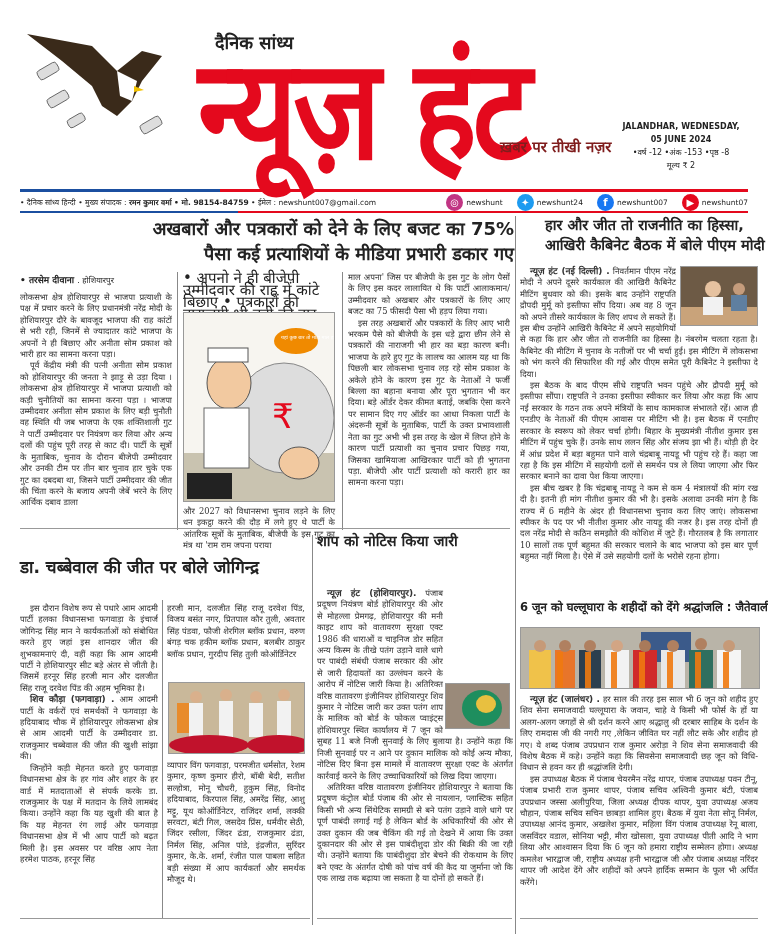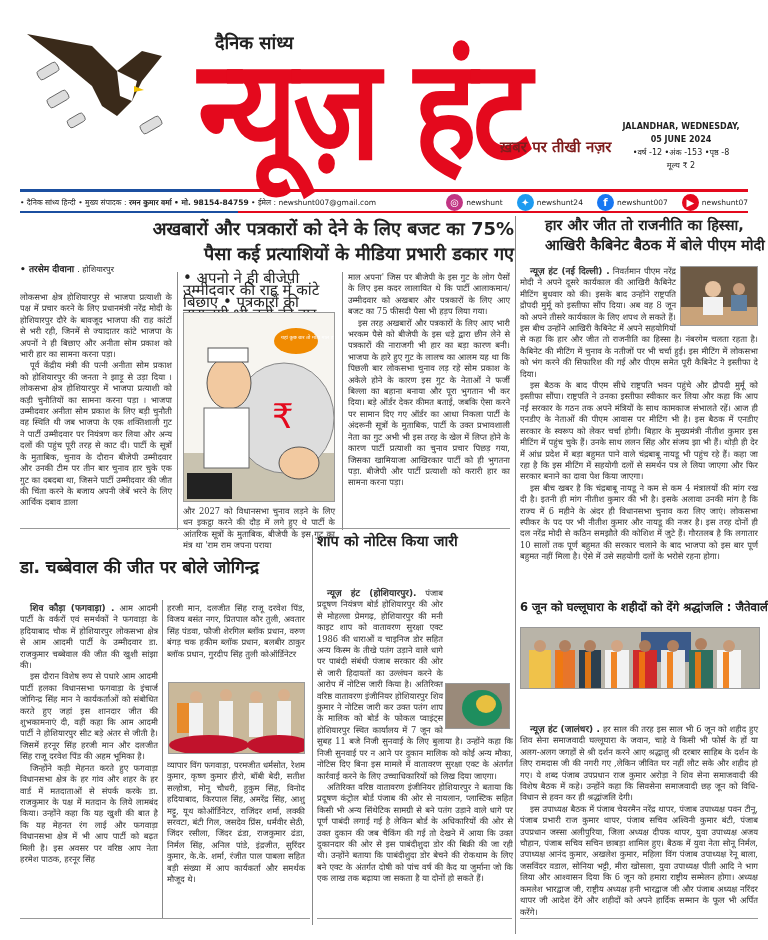--- a/index.html
+++ b/index.html
@@ -85,21 +85,21 @@
     <span>newshunt07</span>
   </span>
 </div>
 <div class="rule-bottom"></div>
 
 <div class="abs hl" style="left:14px; top:216px; width:500px; text-align:right; font-size:18px; line-height:25px;">
   <div>अखबारों और पत्रकारों को देने के लिए बजट का 75%</div>
   <div>पैसा कई प्रत्याशियों के मीडिया प्रभारी डकार गए</div>
 </div>
 
-<div class="abs byline" style="left:20px; top:262px;">
+<div class="abs byline" style="left:20px; top:273px;">
   <span>• तरसेम दीवाना</span>
   <span class="loc">. होशियारपुर</span>
 </div>
 
 <div class="abs body-text" style="left:20px; top:292px; width:152px;">
   <p style="text-indent:0">लोकसभा क्षेत्र होशियारपुर से भाजपा प्रत्याशी के पक्ष में प्रचार करने के लिए प्रधानमंत्री नरेंद्र मोदी के होशियारपुर दौरे के बावजूद भाजपा की राह कांटों से भरी रही, जिनमें से ज्यादातर कांटे भाजपा के अपनों ने ही बिछाए और अनीता सोम प्रकाश को भारी हार का सामना करना पड़ा।</p>
   <p>पूर्व केंद्रीय मंत्री की पत्नी अनीता सोम प्रकाश को होशियारपुर की जनता ने झाड़ू से उड़ा दिया । लोकसभा क्षेत्र होशियारपुर में भाजपा प्रत्याशी को कड़ी चुनौतियों का सामना करना पड़ा । भाजपा उम्मीदवार अनीता सोम प्रकाश के लिए बड़ी चुनौती वह स्थिति थी जब भाजपा के एक शक्तिशाली गुट ने पार्टी उम्मीदवार पर नियंत्रण कर लिया और अन्य दलों की पहुंच पूरी तरह से काट दी। पार्टी के सूत्रों के मुताबिक, चुनाव के दौरान बीजेपी उम्मीदवार और उनकी टीम पर तीन बार चुनाव हार चुके एक गुट का दबदबा था, जिसने पार्टी उम्मीदवार की जीत की चिंता करने के बजाय अपनी जेबें भरने के लिए आर्थिक दबाव डाला</p>
 </div>
 
 <div class="abs" style="left:183px; top:272px; width:152px; font-family:'DejaVu Sans',sans-serif; font-size:15px; line-height:12px;">• अपनो ने ही बीजेपी उम्मीदवार की राह में कांटे बिछाए • पत्रकारों की नाराजगी भी बनी की हार का बड़ा कारण</div>
@@ -155,22 +155,22 @@
   <p>इस बैठक के बाद पीएम सीधे राष्ट्रपति भवन पहुंचे और द्रौपदी मुर्मू को इस्तीफा सौंपा। राष्ट्रपति ने उनका इस्तीफा स्वीकार कर लिया और कहा कि आप नई सरकार के गठन तक अपने मंत्रियों के साथ कामकाज संभालते रहें। आज ही एनडीए के नेताओं की पीएम आवास पर मीटिंग भी है। इस बैठक में एनडीए सरकार के स्वरूप को लेकर चर्चा होगी। बिहार के मुख्यमंत्री नीतीश कुमार इस मीटिंग में पहुंच चुके हैं। उनके साथ ललन सिंह और संजय झा भी हैं। थोड़ी ही देर में आंध्र प्रदेश में बड़ा बहुमत पाने वाले चंद्रबाबू नायडू भी पहुंच रहे हैं। कहा जा रहा है कि इस मीटिंग में सहयोगी दलों से समर्थन पत्र ले लिया जाएगा और फिर सरकार बनाने का दावा पेश किया जाएगा।</p>
   <p>इस बीच खबर है कि चंद्रबाबू नायडू ने कम से कम 4 मंत्रालयों की मांग रख दी है। इतनी ही मांग नीतीश कुमार की भी है। इसके अलावा उनकी मांग है कि राज्य में 6 महीने के अंदर ही विधानसभा चुनाव करा लिए जाएं। लोकसभा स्पीकर के पद पर भी नीतीश कुमार और नायडू की नजर है। इस तरह दोनों ही दल नरेंद्र मोदी से कठिन समझौते की कोशिश में जुटे हैं। गौरतलब है कि लगातार 10 सालों तक पूर्ण बहुमत की सरकार चलाने के बाद भाजपा को इस बार पूर्ण बहुमत नहीं मिला है। ऐसे में उसे सहयोगी दलों के भरोसे रहना होगा।</p>
 </div>
 
 <div class="hline" style="left:20px; top:528px; width:490px; height:1px;"></div>
 <div class="abs hl" style="left:20px; top:556px; width:295px; font-size:17px; line-height:22px;">
   <div>डा. चब्बेवाल की जीत पर बोले जोगिन्द्र</div>
 </div>
 
 <div class="abs body-text" style="left:20px; top:603px; width:138px;">
+  <p>इस दौरान विशेष रूप से पधारे आम आदमी पार्टी हलका विधानसभा फगवाड़ा के इंचार्ज जोगिन्द्र सिंह मान ने कार्यकर्ताओं को संबोधित करते हुए जहां इस शानदार जीत की शुभकामनाएं दी, वहीं कहा कि आम आदमी पार्टी ने होशियारपुर सीट बड़े अंतर से जीती है। जिसमें हरनूर सिंह हरजी मान और दलजीत सिंह राजू दरवेश पिंड की अहम भूमिका है।</p>
   <p><span class="byline">शिव कौड़ा (फगवाड़ा) .</span> <span>आम आदमी पार्टी के वर्करों एवं समर्थकों ने फगवाड़ा के हदियाबाद चौक में होशियारपुर लोकसभा क्षेत्र से आम आदमी पार्टी के उम्मीदवार डा. राजकुमार चब्बेवाल की जीत की खुशी सांझा की।</span></p>
-  <p>इस दौरान विशेष रूप से पधारे आम आदमी पार्टी हलका विधानसभा फगवाड़ा के इंचार्ज जोगिन्द्र सिंह मान ने कार्यकर्ताओं को संबोधित करते हुए जहां इस शानदार जीत की शुभकामनाएं दी, वहीं कहा कि आम आदमी पार्टी ने होशियारपुर सीट बड़े अंतर से जीती है। जिसमें हरनूर सिंह हरजी मान और दलजीत सिंह राजू दरवेश पिंड की अहम भूमिका है।</p>
   <p>जिन्होंने कड़ी मेहनत करते हुए फगवाड़ा विधानसभा क्षेत्र के हर गांव और शहर के हर वार्ड में मतदाताओं से संपर्क करके डा. राजकुमार के पक्ष में मतदान के लिये लामबंद किया। उन्होंने कहा कि यह खुशी की बात है कि यह मेहनत रंग लाई और फगवाड़ा विधानसभा क्षेत्र में भी आप पार्टी को बढ़त मिली है। इस अवसर पर वरिष्ठ आप नेता हरमेश पाठक, हरनूर सिंह</p>
 </div>
 
 <div class="abs body-text" style="left:167px; top:603px; width:138px;">
   <p style="text-indent:0">हरजी मान, दलजीत सिंह राजू दरवेश पिंड, विजय बसंत नगर, प्रितपाल कौर तुली, अवतार सिंह पंडवा, फौजी शेरगिल ब्लॉक प्रधान, वरुण बंगड़ चक हकीम ब्लॉक प्रधान, बलबीर ठाकुर ब्लॉक प्रधान, गुरदीप सिंह तुली कोऑर्डिनेटर</p>
 </div>
 
 <div class="img-ph" style="left:168px; top:682px; width:137px; height:72px;">
   <svg width="137" height="72" viewBox="0 0 137 72">
     <rect width="137" height="72" fill="#c9b89a"></rect>
@@ -248,17 +248,17 @@
         <rect x="64" y="24" width="6" height="36"></rect>
         <rect x="90" y="24" width="6" height="36"></rect>
       <rect x="118" y="24" width="6" height="36"></rect>
         <rect x="146" y="24" width="6" height="36"></rect>
         <rect x="174" y="24" width="6" height="36"></rect>
         <rect x="202" y="24" width="6" height="36"></rect>
     </g>
   </svg>
 </div>
 
-<div class="abs body-text" style="left:520px; top:724px; width:238px;">
+<div class="abs body-text" style="left:520px; top:694px; width:238px;">
   <p><span class="byline">न्यूज़ हंट (जालंधर) .</span> <span>हर साल की तरह इस साल भी 6 जून को शहीद हुए शिव सेना समाजवादी घल्लूघारा के जवान, चाहे वे किसी भी फोर्स के हों या अलग-अलग जगहों से श्री दर्शन करने आए श्रद्धालु श्री दरबार साहिब के दर्शन के लिए रामदास जी की नगरी गए ,लेकिन जीवित घर नहीं लौट सके और शहीद हो गए। ये शब्द पंजाब उपप्रधान राज कुमार अरोड़ा ने शिव सेना समाजवादी की विशेष बैठक में कहे। उन्होंने कहा कि सिवसेना समाजवादी छह जून को विधि-विधान से हवन कर ही श्रद्धांजलि देगी।</span></p>
   <p>इस उपाध्यक्ष बैठक में पंजाब चेयरमैन नरेंद्र थापर, पंजाब उपाध्यक्ष पवन टीनू, पंजाब प्रभारी राज कुमार थापर, पंजाब सचिव अश्विनी कुमार बंटी, पंजाब उपप्रधान जस्सा अलीपुरिया, जिला अध्यक्ष दीपक थापर, युवा उपाध्यक्ष अजय चौहान, पंजाब सचिव सचिन छाबड़ा शामिल हुए। बैठक में युवा नेता सोनू निर्मल, उपाध्यक्ष आनंद कुमार, अखलेश कुमार, महिला विंग पंजाब उपाध्यक्ष रेनू बाला, जसविंदर वडाल, सोनिया भट्टी, मीरा खोसला, युवा उपाध्यक्ष पीती आदि ने भाग लिया और आश्वासन दिया कि 6 जून को हमारा राष्ट्रीय सम्मेलन होगा। अध्यक्ष कमलेश भारद्वाज जी, राष्ट्रीय अध्यक्ष हनी भारद्वाज जी और पंजाब अध्यक्ष नरिंदर थापर जी आदेश देंगे और शहीदों को अपने हार्दिक सम्मान के फूल भी अर्पित करेंगे।</p>
 </div>
 <div class="hline" style="left:520px; top:918px; width:238px; height:1px;"></div>
 
 </body></html>

